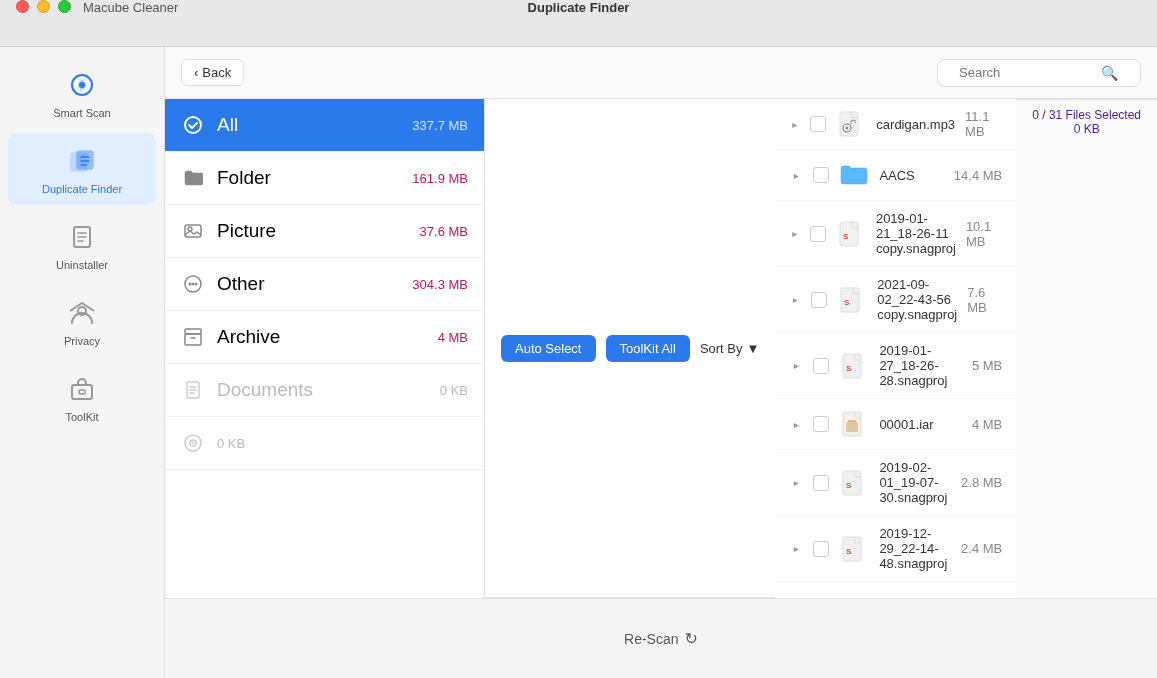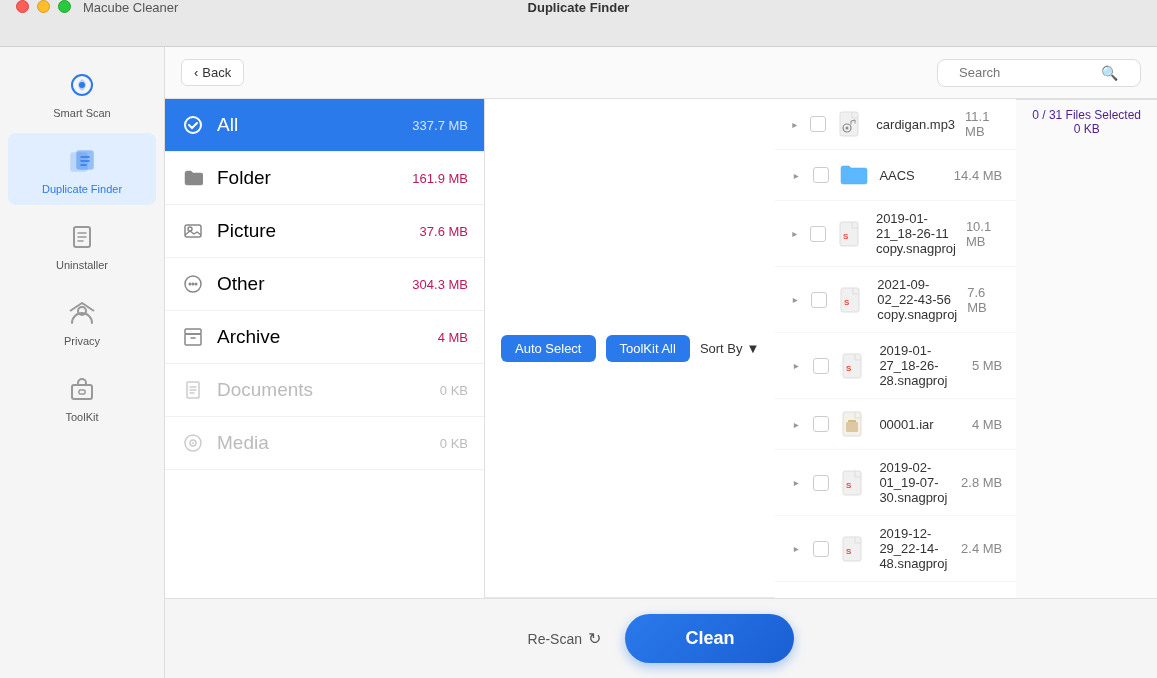--- a/index.html
+++ b/index.html
@@ -501,21 +501,20 @@
         </div>
 
         <div class="category-item disabled">
           <div class="category-icon">
             <svg width="20" height="20" viewBox="0 0 20 20" fill="none">
               <circle cx="10" cy="10" r="8" stroke="#ccc" stroke-width="1.5"></circle>
               <circle cx="10" cy="10" r="3" stroke="#ccc" stroke-width="1.5"></circle>
               <circle cx="10" cy="10" r="1" fill="#ccc"></circle>
             </svg>
           </div>
-          <span class="category-name">Media</span>
           <span class="category-size">0 KB</span>
         </div>
 
       </div>
 
       <div class="file-list-panel">
 
         <div class="file-list-header">
           <button class="btn-auto-select">Auto Select</button>
           <button class="btn-deselect-all">ToolKit All</button>
@@ -657,18 +656,17 @@
 
       </div>
 
     </div>
 
     <div class="bottom-bar">
       <button class="rescan-btn">
         <span>Re-Scan</span>
         <span style="font-size:16px;">↻</span>
       </button>
-      <button class="clean-btn">Clean</button>
     </div>
 
   </div>
 
 </div>
 
 </body></html>

